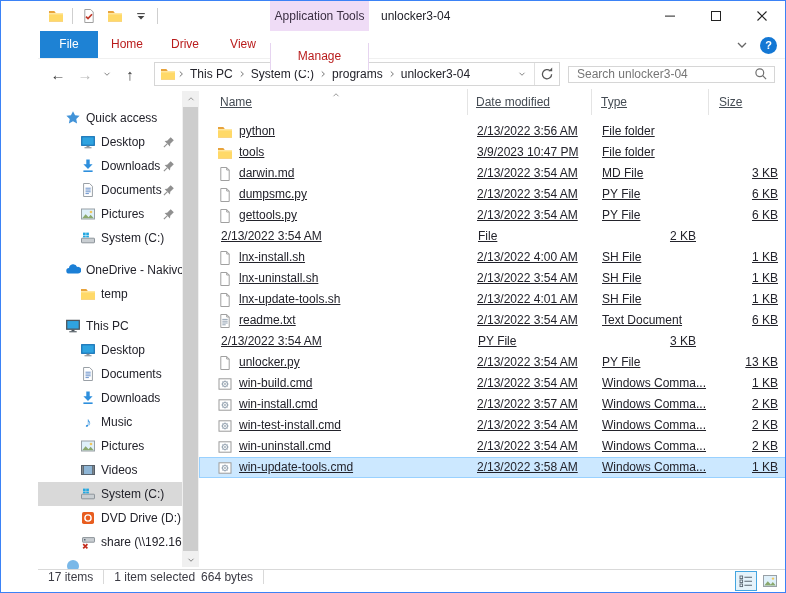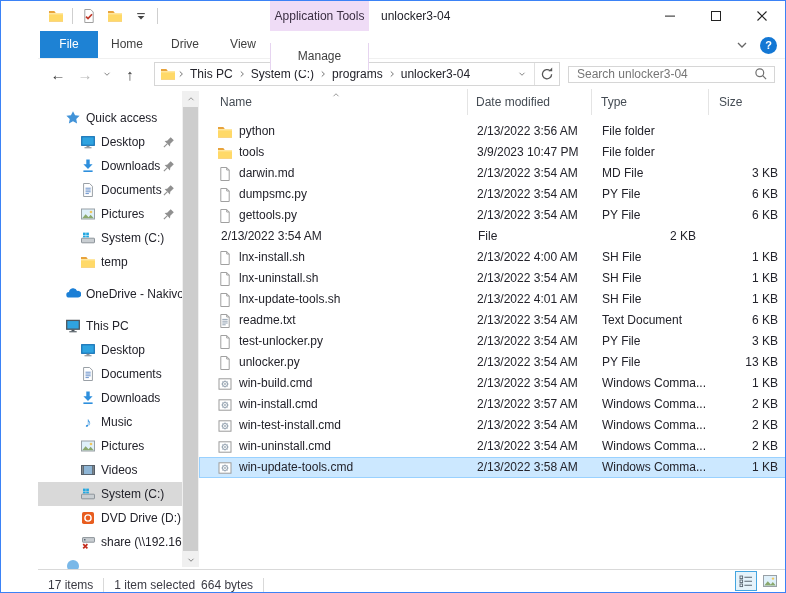--- a/index.html
+++ b/index.html
@@ -12,21 +12,21 @@
   .qat { display:flex; align-items:center; gap:6px; padding-left:8px; }
   .qat .sep { width:1px; height:16px; background:#cfcfcf; }
   .qbtn { width:20px; height:20px; display:flex; align-items:center; justify-content:center; }
   .ctx-tab { position:absolute; left:232px; top:0; width:99px; height:30px; background:#efdcf6; display:flex; align-items:center; justify-content:center; color:#3a2e42; }
   .win-title { position:absolute; left:343px; top:0; height:30px; display:flex; align-items:center; }
   .winbtns { position:absolute; right:0; top:0; display:flex; }
   .wbtn { width:46px; height:30px; display:flex; align-items:center; justify-content:center; }
 
   
   .tabsrow { height:28px; position:relative; display:flex; flex:0 0 auto; border-bottom:1px solid #f0f0f0; }
-  .tab { width:58px; text-align:center; line-height:27px; color:#404040; }
+  .tab { width:58px; text-align:center; line-height:27px; color:#b91c1c; }
   .tab.file { background:#1e82d4; color:#fff; margin-left:2px; }
   .tab.manage { position:absolute; left:232px; top:12px; width:99px; border-left:1px solid #e6d4f0; border-right:1px solid #e6d4f0; background:#fff; }
   .ribbon-right { position:absolute; right:8px; top:0; height:28px; display:flex; align-items:center; gap:10px; }
   .help-circle { width:17px; height:17px; border-radius:50%; background:#1377d4; color:#fff; font-weight:bold; font-size:11px; display:flex; align-items:center; justify-content:center; }
 
   
   .addrrow { height:30px; display:flex; align-items:center; flex:0 0 auto; }
   .navbtn { display:flex; align-items:center; justify-content:center; height:24px; }
   .arr { font-size:15px; color:#3b3b3b; }
   .arr.dis { color:#b8b8b8; }
@@ -53,39 +53,39 @@
   .side-item.gap { margin-top:8px; }
   .side-item.sel { background:#d9d9d9; }
   .side-item .pin { position:absolute; right:18px; top:5px; }
   .sscroll { position:absolute; right:0; top:2px; bottom:2px; width:17px; background:#f0f0f0; }
   .sscroll .sarrow { position:absolute; left:0; width:17px; height:15px; display:flex; align-items:center; justify-content:center; }
   .sscroll .up { top:0; } .sscroll .down { bottom:0; }
   .sscroll .thumb { position:absolute; left:1px; top:16px; bottom:16px; width:15px; background:#cdcdcd; }
 
   
   .filearea { flex:1; position:relative; overflow:hidden; }
-  .grid { display:grid; grid-template-columns:256px 124px 117px 82px; }
+  .grid { display:grid; grid-template-columns:256px 124px 117px 82px;text-decoration:underline; }
   .fheader { height:26px; position:relative; color:#454c54; padding-left:13px; }
   .hcell { display:flex; align-items:center; border-right:1px solid #e4e4e4; height:26px; }
   .hcell.hname { padding-left:8px; }
   .hcell.hdate { padding-left:8px; }
   .hcell.htype { padding-left:9px; }
   .hcell.hsize { padding-left:10px; }
   .sortcaret { position:absolute; left:132px; top:1px; }
   .frows { padding-top:6px; }
   .frow { height:21px; padding-left:13px; align-items:center; border:1px solid transparent; width:594px; }
   .frow.sel { background:#cce8ff; border-color:#99d1ff; }
   .c { line-height:19px; white-space:nowrap; overflow:hidden; }
   .c.name { display:flex; align-items:center; gap:6px; padding-left:4px; }
   .c.date { padding-left:8px; }
   .c.type { padding-left:9px; }
   .c.size { text-align:right; padding-right:14px; }
 
   
-  .statusbar { height:23px; border-top:1px solid #d9d9d9; display:flex; align-items:flex-end; flex:0 0 auto; color:#3b3b44; position:relative; }
+  .statusbar { height:23px; border-top:1px solid #d9d9d9; display:flex; align-items:flex-start; flex:0 0 auto; color:#3b3b44; position:relative; }
   .statusbar .st { margin-left:10px; }
   .statusbar .ssep { width:1px; height:14px; background:#d9d9d9; margin-left:10px; }
   .statusbar .sel-size { margin-left:6px; }
   .viewbtns { position:absolute; right:4px; top:1px; display:flex; gap:2px; }
   .vbtn { width:22px; height:20px; display:flex; align-items:center; justify-content:center; border:1px solid transparent; }
   .vbtn.active { border-color:#44a5e0; background:#e5f3fb; }
 
   .i16 { width:16px; height:16px; flex:0 0 auto; }
   .i10 { width:10px; height:10px; }
   svg { display:block; }
@@ -394,31 +394,31 @@
           <svg class="i16 pin">
               <use href="#i-pin"></use>
             </svg>
         </div>
         <div class="side-item lvl1">
           <svg class="i16">
               <use href="#i-drive"></use>
             </svg>
           <span>System (C:)</span>
         </div>
+        <div class="side-item lvl0 gap">
+          <svg class="i16">
+              <use href="#i-onedrive"></use>
+            </svg>
+          <span>OneDrive - Nakivo</span>
+        </div>
         <div class="side-item lvl1">
           <svg class="i16">
               <use href="#i-folder"></use>
             </svg>
           <span>temp</span>
-        </div>
-        <div class="side-item lvl0 gap">
-          <svg class="i16">
-              <use href="#i-onedrive"></use>
-            </svg>
-          <span>OneDrive - Nakivo</span>
         </div>
         <div class="side-item lvl0 gap">
           <svg class="i16">
               <use href="#i-thispc"></use>
             </svg>
           <span>This PC</span>
         </div>
         <div class="side-item lvl1">
           <svg class="i16">
               <use href="#i-desktop"></use>
@@ -601,26 +601,20 @@
               <svg class="i16">
                 <use href="#i-txtfile"></use>
               </svg>
               <span>readme.txt</span>
             </div>
           <div class="c date">2/13/2022 3:54 AM</div>
           <div class="c type">Text Document</div>
           <div class="c size">6 KB</div>
         </div>
         <div class="frow grid">
-          <div class="c name">
-              <svg class="i16">
-                <use href="#i-file"></use>
-              </svg>
-              <span>test-unlocker.py</span>
-            </div>
           <div class="c date">2/13/2022 3:54 AM</div>
           <div class="c type">PY File</div>
           <div class="c size">3 KB</div>
         </div>
         <div class="frow grid">
           <div class="c name">
               <svg class="i16">
                 <use href="#i-file"></use>
               </svg>
               <span>unlocker.py</span>

